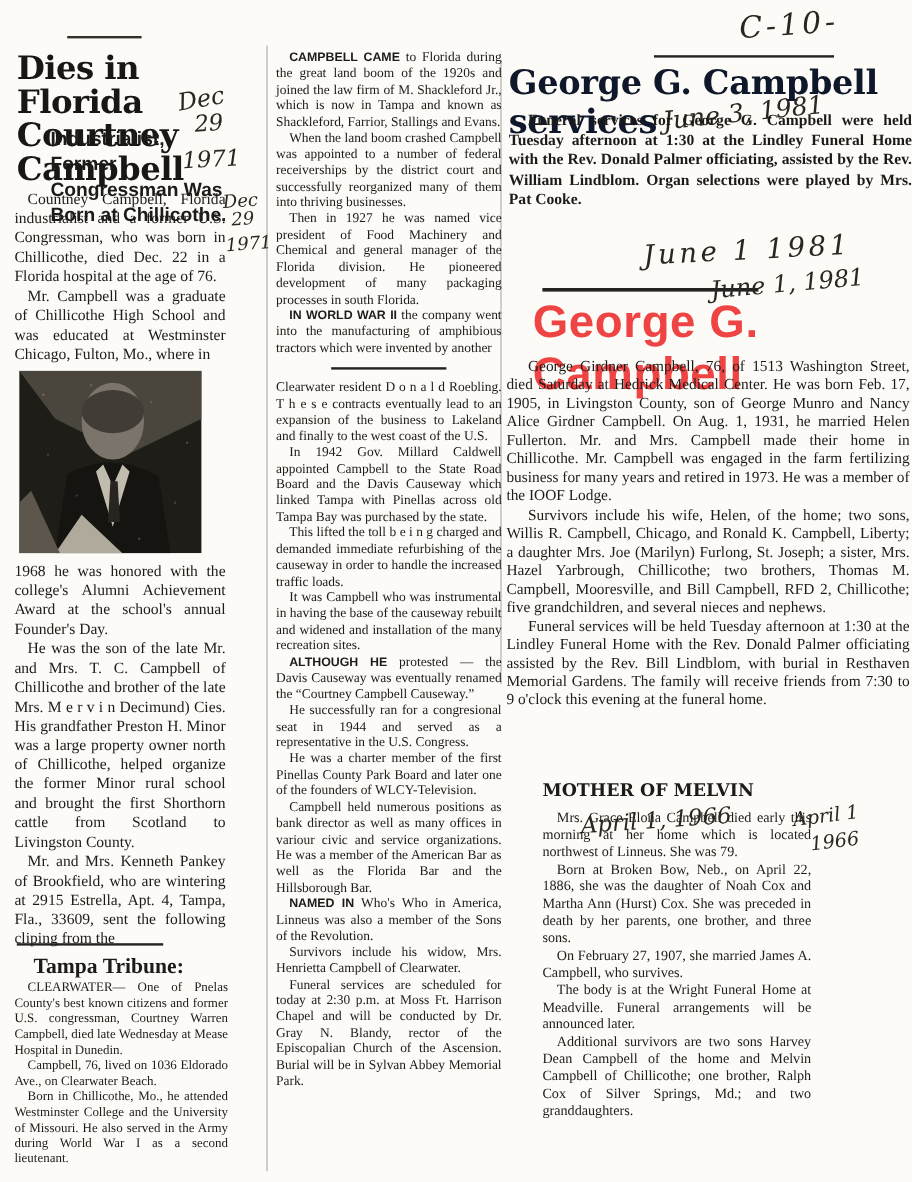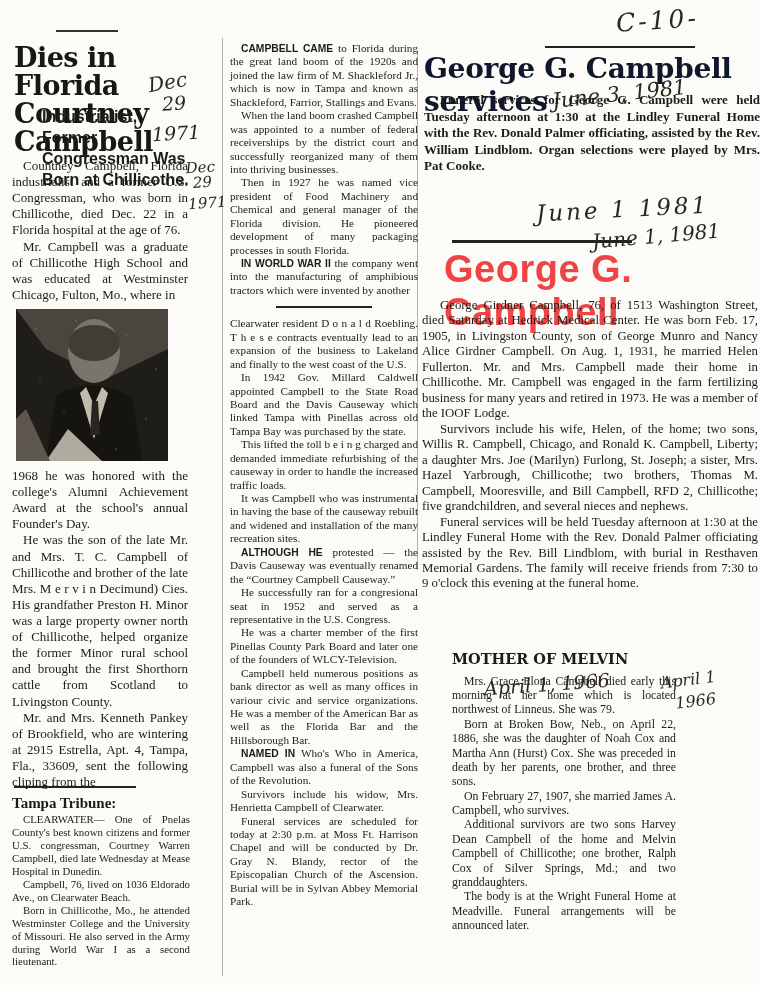--- a/index.html
+++ b/index.html
@@ -14,21 +14,21 @@
   .rule{position:absolute;background:#232220;}
   .vrule{position:absolute;width:1px;background:rgba(70,66,60,.40);}
   .lead{font-family:"Liberation Sans",sans-serif;font-weight:bold;font-size:.92em;}
   .headline1{font-family:"DejaVu Serif",serif;font-weight:bold;font-size:27px;line-height:1.04;
              letter-spacing:-.5px;color:#181715;}
   .subhead{font-family:"Liberation Sans",sans-serif;font-weight:bold;font-size:16px;line-height:1.32;}
   .body-main{font-size:13px;line-height:1.24;width:176px;}
   .photo{display:block;margin:6px 0 7px 4px;}
   .tribune{width:178px;}
   .tribune-divider{width:122px;height:2px;background:#232220;margin:0 0 7px 2px;}
-  .tribune-label{font-weight:bold;font-size:15px;margin:0 0 1px 0;font-family:Liberation Serif, serif;}
+  .tribune-label{font-weight:bold;font-size:18px;margin:0 0 1px 16px;font-family:Liberation Serif, serif;}
   .tribune-body{font-size:10.8px;line-height:1.2;}
   .midcol{width:188px;font-size:11.2px;line-height:1.2;}
   .mid-divider{width:96px;height:2px;background:#232220;margin:9px auto;}
   .headline3{font-family:"DejaVu Serif",serif;font-weight:bold;font-size:28px;letter-spacing:-.3px;color:#0f172a;}
   .clip3-body{width:336px;font-size:13px;line-height:1.27;font-weight:bold;}
   .clip3-body p{text-indent:16px;}
   .headline4{font-family:Liberation Sans, sans-serif;font-weight:bold;font-size:38px;letter-spacing:.5px;color:#ef4444;}
   .clip4-body{width:336px;font-size:12.8px;line-height:1.21;}
   .clip4-body p{text-indent:18px;}
   .clip5{width:224px;margin-top:37px;}
@@ -111,24 +111,24 @@
     <p><b class="lead">CAMPBELL CAME</b><span> to Florida during the great land boom of the 1920s and joined the law firm of M. Shackleford Jr., which is now in Tampa and known as Shackleford, Farrior, Stallings and Evans.</span></p>
     <p><span>When the land boom crashed Campbell was appointed to a number of federal receiverships by the district court and successfully reorganized many of them into thriving businesses.</span></p>
     <p><span>Then in 1927 he was named vice president of Food Machinery and Chemical and general manager of the Florida division. He pioneered development of many packaging processes in south Florida.</span></p>
     <p><b class="lead">IN WORLD WAR II</b><span> the company went into the manufacturing of amphibious tractors which were invented by another</span></p>
     <div class="mid-divider"></div>
     <p class="noindent"><span>Clearwater resident D o n a l d Roebling. T h e s e contracts eventually lead to an expansion of the business to Lakeland and finally to the west coast of the U.S.</span></p>
     <p><span>In 1942 Gov. Millard Caldwell appointed Campbell to the State Road Board and the Davis Causeway which linked Tampa with Pinellas across old Tampa Bay was purchased by the state.</span></p>
     <p><span>This lifted the toll b e i n g charged and demanded immediate refurbishing of the causeway in order to handle the increased traffic loads.</span></p>
     <p><span>It was Campbell who was instrumental in having the base of the causeway rebuilt and widened and installation of the many recreation sites.</span></p>
     <p><b class="lead">ALTHOUGH HE</b><span> protested — the Davis Causeway was eventually renamed the “Courtney Campbell Causeway.”</span></p>
-    <p><span>He successfully ran for a congresional seat in 1952 and served as a representative in the U.S. Congress.</span></p>
+    <p><span>He successfully ran for a congresional seat in 1944 and served as a representative in the U.S. Congress.</span></p>
     <p><span>He was a charter member of the first Pinellas County Park Board and later one of the founders of WLCY-Television.</span></p>
     <p><span>Campbell held numerous positions as bank director as well as many offices in variour civic and service organizations. He was a member of the American Bar as well as the Florida Bar and the Hillsborough Bar.</span></p>
-    <p><b class="lead">NAMED IN</b><span> Who's Who in America, Campbell was also a funeral of the Sons of the Revolution.</span></p>
+    <p><b class="lead">NAMED IN</b><span> Who's Who in America, Linneus was also a member of the Sons of the Revolution.</span></p>
     <p><span>Survivors include his widow, Mrs. Henrietta Campbell of Clearwater.</span></p>
     <p><span>Funeral services are scheduled for today at 2:30 p.m. at Moss Ft. Harrison Chapel and will be conducted by Dr. Gray N. Blandy, rector of the Episcopalian Church of the Ascension. Burial will be in Sylvan Abbey Memorial Park.</span></p>
   </div>
 
   <div class="hw" style="left:616px;top:8px;font-size:25px;letter-spacing:3px;transform:rotate(-4deg);">C-10-</div>
 
   <div class="rule" style="left:545px;top:46px;width:150px;height:2px;"></div>
   <div class="abs headline3" style="left:424px;top:52px;">George G. Campbell services</div>
   <div class="hw" style="left:552px;top:84px;font-size:21px;transform:rotate(-6deg);">June 3, 1981</div>
   <div class="abs news clip3-body" style="left:424px;top:92px;">
@@ -147,22 +147,22 @@
 
   <div class="abs clip5" style="left:452px;top:612px;">
     <div class="clip5-heading">
       <div>MOTHER OF MELVIN</div>
     </div>
     <div class="hw" style="left:32px;top:26px;font-size:19px;transform:rotate(-4deg);">April 1, 1966</div>
     <div class="news clip5-body">
       <p>Mrs. Grace Elona Campbell died early this morning at her home which is located northwest of Linneus. She was 79.</p>
       <p>Born at Broken Bow, Neb., on April 22, 1886, she was the daughter of Noah Cox and Martha Ann (Hurst) Cox. She was preceded in death by her parents, one brother, and three sons.</p>
       <p>On February 27, 1907, she married James A. Campbell, who survives.</p>
+      <p>The body is at the Wright Funeral Home at Meadville. Funeral arrangements will be announced later.</p>
       <p>Additional survivors are two sons Harvey Dean Campbell of the home and Melvin Campbell of Chillicothe; one brother, Ralph Cox of Silver Springs, Md.; and two granddaughters.</p>
-      <p>The body is at the Wright Funeral Home at Meadville. Funeral arrangements will be announced later.</p>
     </div>
   </div>
   <div class="hw" style="left:662px;top:672px;font-size:16px;transform:rotate(-7deg);">
     <div>April 1</div>
     <div style="margin-top:6px;margin-left:12px;">1966</div>
   </div>
 
 </div>
 
 </body></html>

